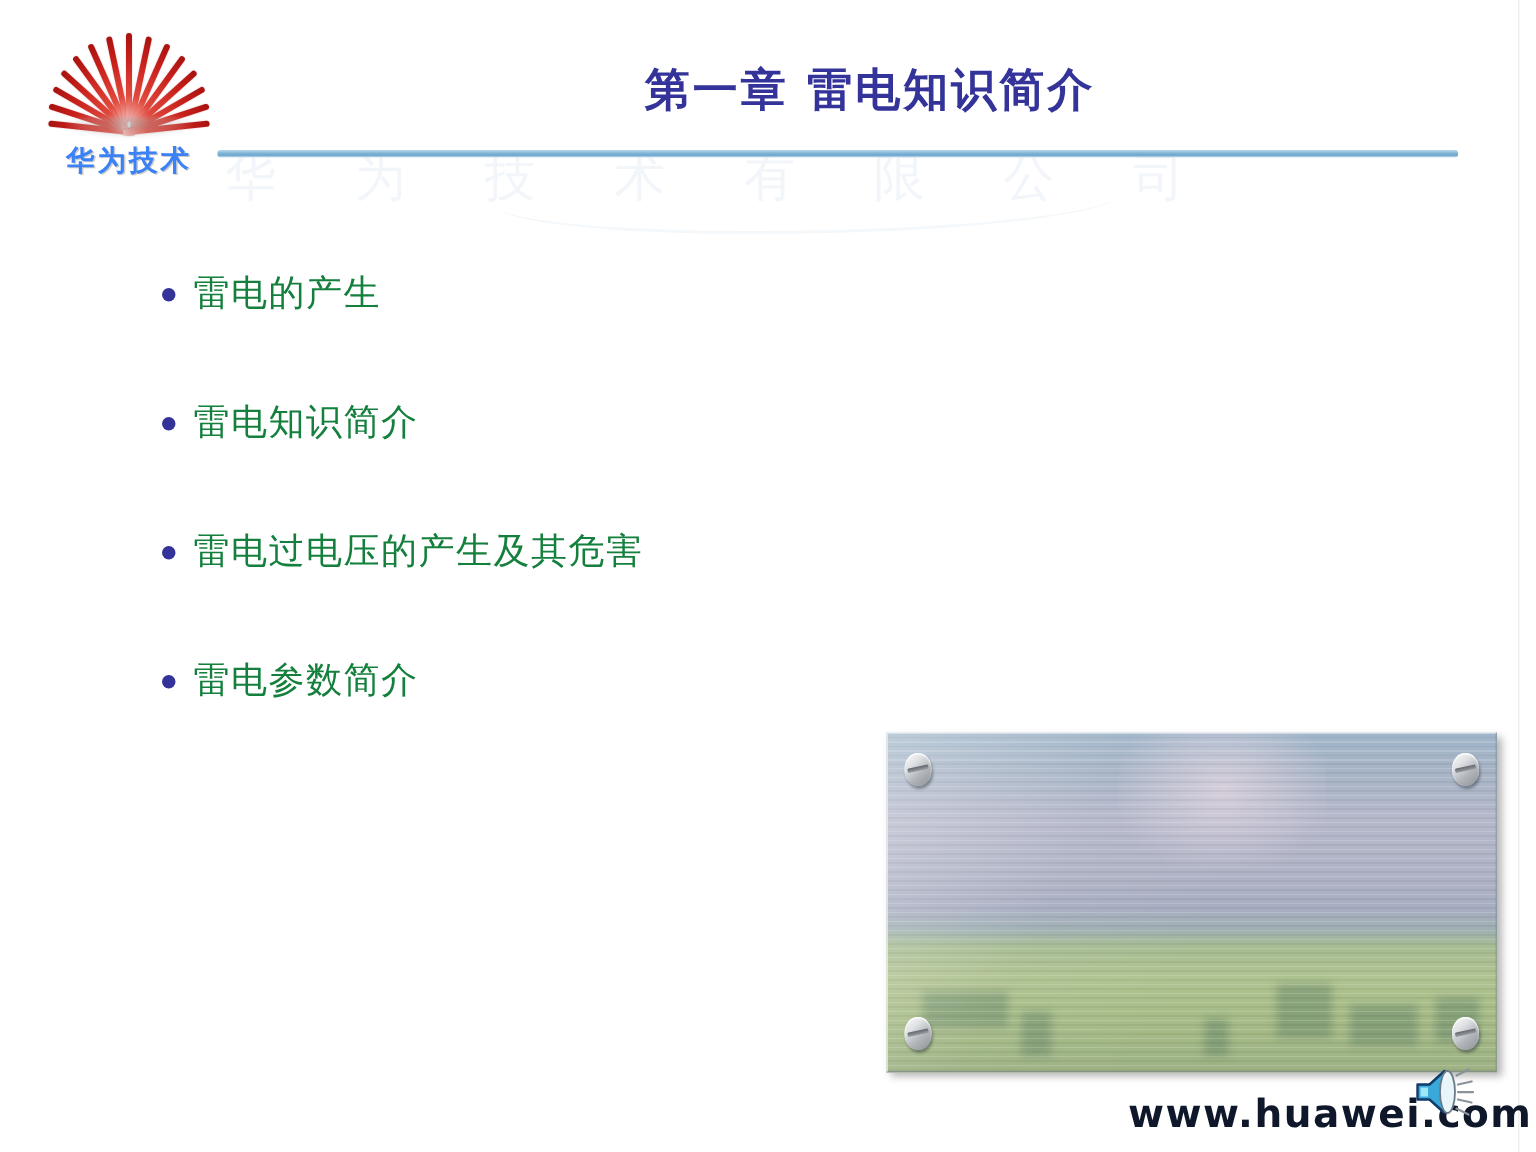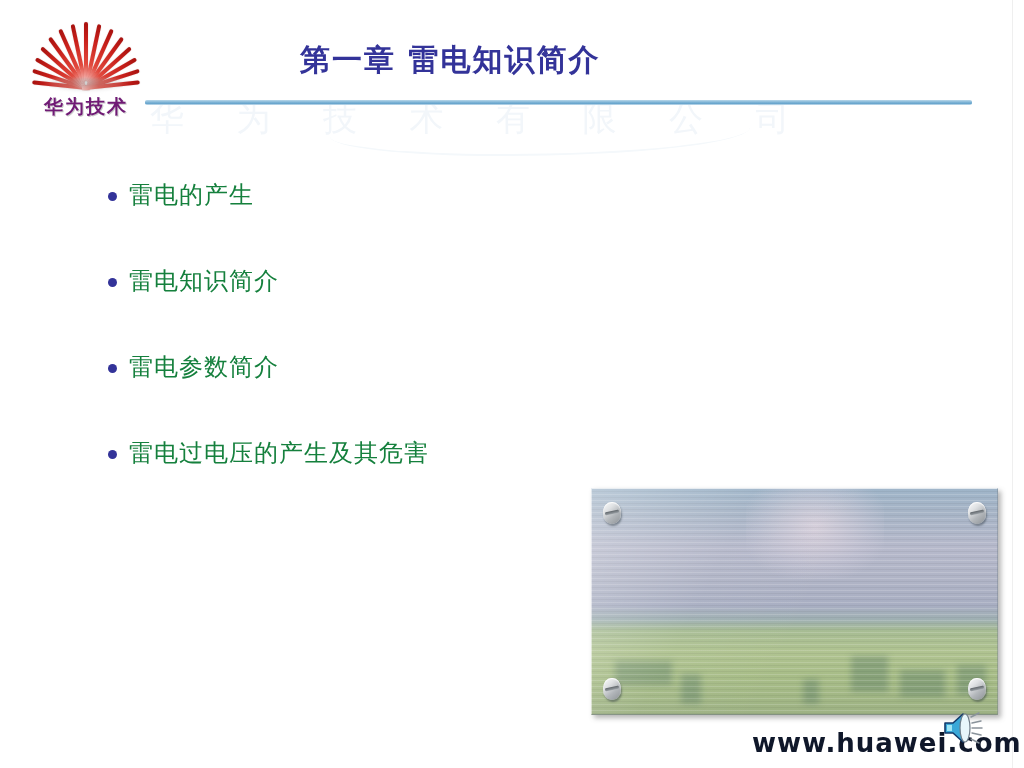--- a/index.html
+++ b/index.html
@@ -94,31 +94,31 @@
   .logo-text {
     position: absolute;
     left: 0px;
     top: 72px;
     width: 112px;
     text-align: center;
     font-family: "DejaVu Sans", "Liberation Sans", sans-serif;
     font-size: 19px;
     font-weight: bold;
     letter-spacing: 2px;
-    color: #701a75;
+    color: #3b82f6;
     text-shadow: 1px 1px 0 rgba(160,160,160,0.55);
   }
 
   
   .title {
     position: absolute;
     left: 300px;
     top: 40px;
     width: 560px;
-    text-align: left;
+    text-align: center;
     font-family: "DejaVu Sans", "Liberation Sans", sans-serif;
     font-size: 30px;
     font-weight: bold;
     color: #333399;
     letter-spacing: 2px;
     white-space: nowrap;
   }
 
   
   .rule {
@@ -318,25 +318,25 @@
     <div class="bullet-row">
       <div class="bullet-dot"></div>
       <div class="bullet-text">雷电的产生</div>
     </div>
     <div class="bullet-row">
       <div class="bullet-dot"></div>
       <div class="bullet-text">雷电知识简介</div>
     </div>
     <div class="bullet-row">
       <div class="bullet-dot"></div>
-      <div class="bullet-text">雷电参数简介</div>
+      <div class="bullet-text">雷电过电压的产生及其危害</div>
     </div>
     <div class="bullet-row">
       <div class="bullet-dot"></div>
-      <div class="bullet-text">雷电过电压的产生及其危害</div>
+      <div class="bullet-text">雷电参数简介</div>
     </div>
   </div>
 
   <div class="photo-panel">
     <div class="photo-inner">
       <div class="photo-glow"></div>
       <div class="blob blob-a"></div>
       <div class="blob blob-b"></div>
       <div class="blob blob-c"></div>
       <div class="blob blob-d"></div>

